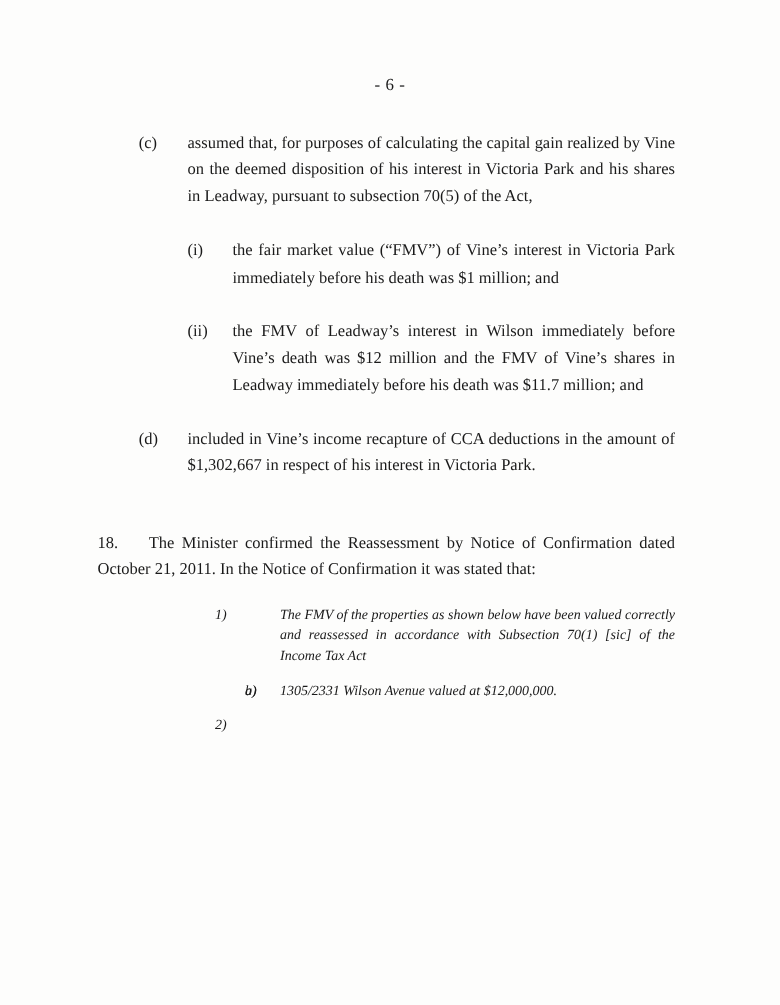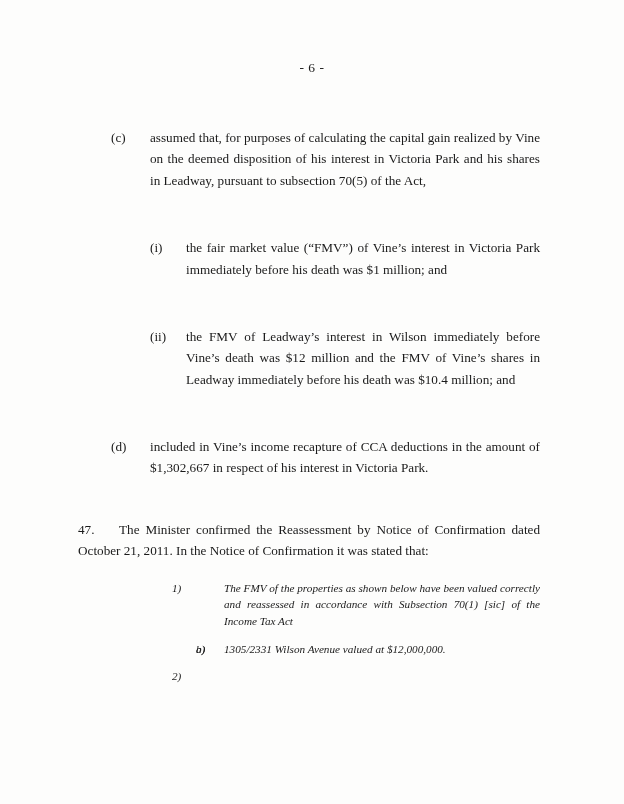--- a/index.html
+++ b/index.html
@@ -45,21 +45,20 @@
     text-align: justify;
   }
   .para .label {
     position: absolute;
     left: 0;
     top: 0;
     font-size: 13.2px;
   }
   .para .txt {
     display: block;
-    margin-top: 24px;
   }
 
   
   .lvl-c { padding-left: 72px; }
   .lvl-c .label { left: 33px; }
 
   
   .lvl-r {
     padding-left: 108px;
     margin-bottom: 13px;
@@ -127,40 +126,40 @@
 
     <div class="para lvl-r">
       <span class="label">(i)</span>
       <span class="txt">the fair market value (“FMV”) of Vine’s interest in Victoria Park immediately before his death was $1 million; and</span>
     </div>
 
     <div class="spacer-lg"></div>
 
     <div class="para lvl-r">
       <span class="label">(ii)</span>
-      <span class="txt">the FMV of Leadway’s interest in Wilson immediately before Vine’s death was $12 million and the FMV of Vine’s shares in Leadway immediately before his death was $10.4 million; and</span>
+      <span class="txt">the FMV of Leadway’s interest in Wilson immediately before Vine’s death was $12 million and the FMV of Vine’s shares in Leadway immediately before his death was $11.7 million; and</span>
     </div>
 
     <div class="spacer-lg"></div>
 
     <div class="para lvl-c">
       <span class="label">(d)</span>
       <span class="txt">included in Vine’s income recapture of CCA deductions in the amount of $1,302,667 in respect of his interest in Victoria Park.</span>
     </div>
 
     <div class="spacer-lg"></div>
 
 
     <div class="spacer-lg"></div>
 
 
     <div class="spacer-lg"></div>
 
     <div class="para lvl-n">
-      <span class="num">47.</span><span>The Minister confirmed the Reassessment by Notice of Confirmation dated October 21, 2011. In the Notice of Confirmation it was stated that:</span>
+      <span class="num">18.</span><span>The Minister confirmed the Reassessment by Notice of Confirmation dated October 21, 2011. In the Notice of Confirmation it was stated that:</span>
     </div>
 
     <div class="quote">
 
       <div class="q-item">
         <span class="q-label">1)</span>
         <span>The FMV of the properties as shown below have been valued correctly and reassessed in accordance with Subsection 70(1) [sic] of the Income Tax Act</span>
       </div>
 
       <div class="q-sub">

